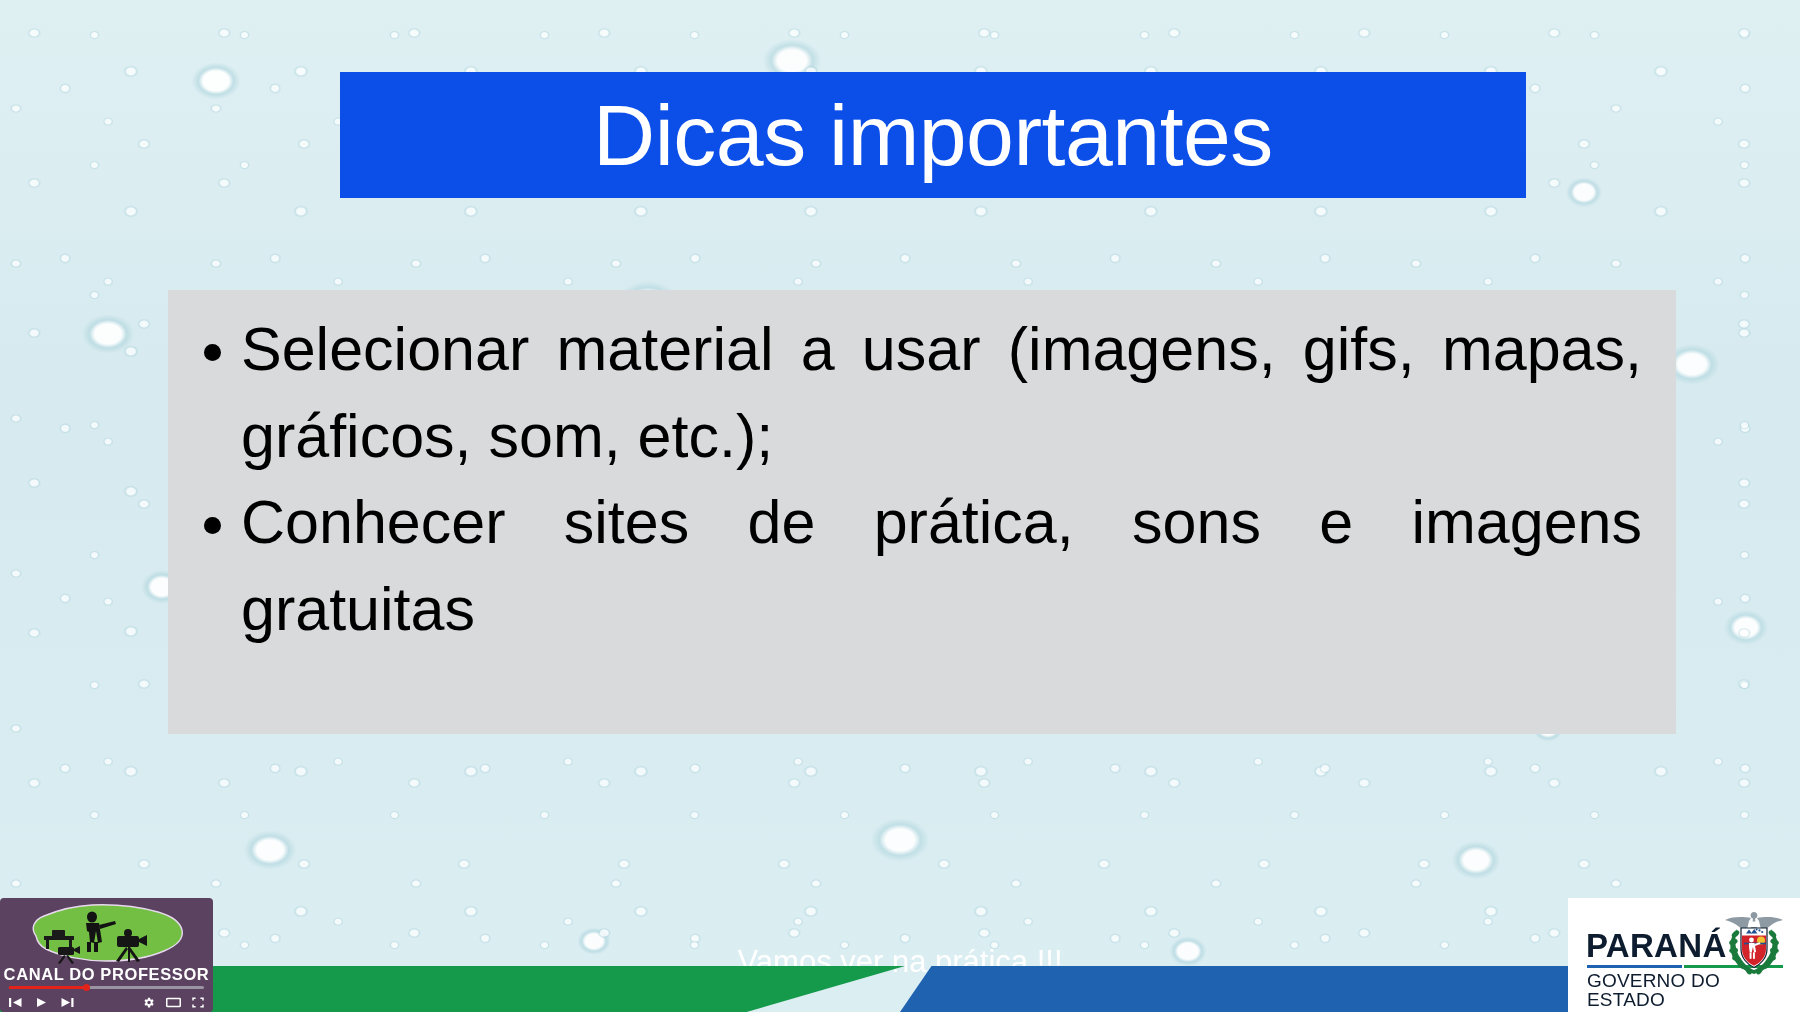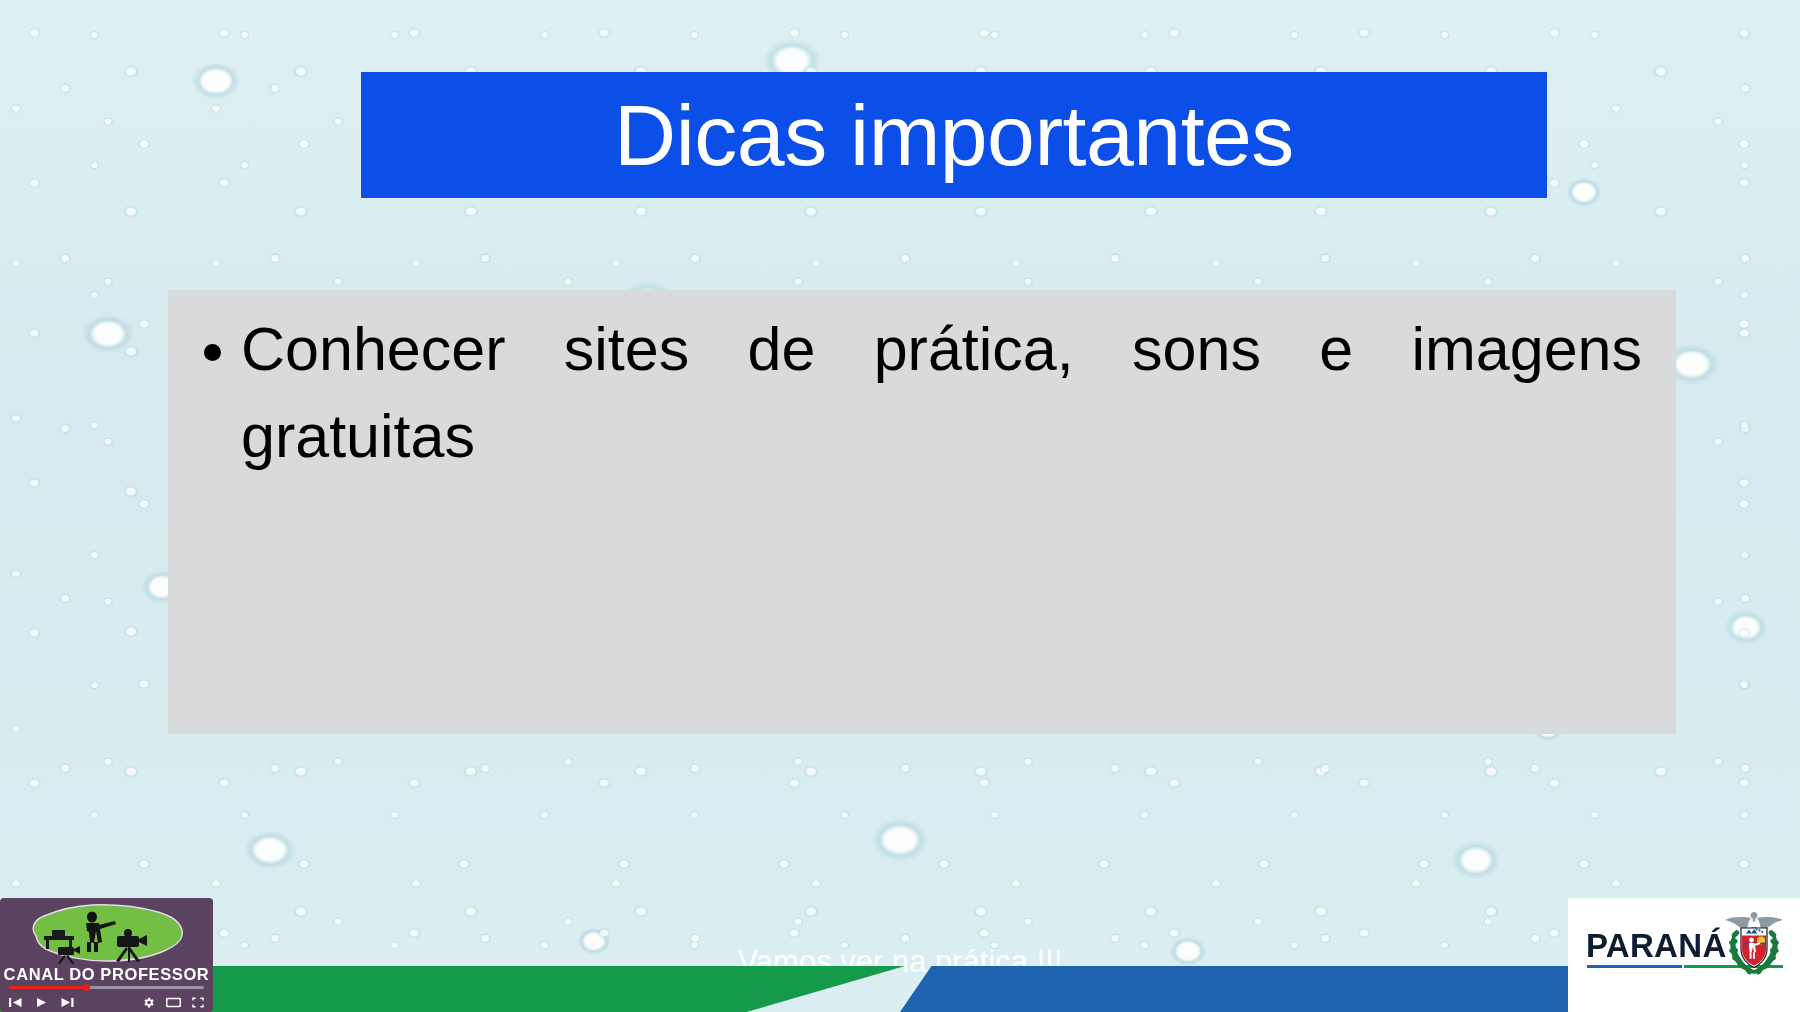--- a/index.html
+++ b/index.html
@@ -71,21 +71,20 @@
   #title-bar {
     position: absolute;
     left: 340px;
     top: 72px;
     width: 1186px;
     height: 126px;
     background: #0b4ee8;
     display: flex;
     align-items: center;
     justify-content: center;
-    margin-left: 21px;
   }
   #title-text {
     color: #ffffff;
     font-size: 86px;
     line-height: 1;
     font-weight: 400;
     letter-spacing: -0.5px;
     white-space: nowrap;
   }
 
@@ -294,20 +293,24 @@
 
   <div class="bg-base"></div>
   <div class="bg-fine"></div>
 
   <div id="title-bar">
     <div id="title-text">Dicas importantes</div>
   </div>
 
   <div id="content-box">
 
+    <div class="bullet-row">
+      <span class="bullet-dot"></span>
+      <span class="bullet-text" style="text-align: justify;">Selecionar material a usar (imagens, gifs, mapas, gráficos, som, etc.);</span>
+    </div>
 
     <div class="bullet-row">
       <span class="bullet-dot"></span>
       <span class="bullet-text" style="text-align: justify;">Conhecer sites de prática, sons e imagens gratuitas</span>
     </div>
 
   </div>
 
   <div id="caption">Vamos ver na prática !!!</div>
 
@@ -408,20 +411,21 @@
   <div id="logo-parana">
     <div id="parana-inner">
 
       <div id="parana-word">PARANÁ</div>
 
       <div id="parana-rule">
         <span id="parana-rule-blue"></span>
         <span id="parana-rule-green"></span>
       </div>
 
+      <div id="parana-sub">GOVERNO DO ESTADO</div>
 
       <div id="parana-crest">
         <svg viewBox="0 0 72 72" width="72" height="72" xmlns="http://www.w3.org/2000/svg">
 
           <g fill="#8e9aa3">
             <path d="M36 5 c-2 0-3.4 1.6-3.4 3.4 0 1.5 1 2.7 2.4 3.1 l-.4 3 h2.8 l-.4-3 c1.4-.4 2.4-1.6 2.4-3.1 C39.4 6.6 38 5 36 5 z"></path>
             <path d="M33 11 C26 10 16 9 7 13 c6 1.5 10 3.6 13 6 2.5 2 5.5 3.4 9 3.6 l2-8.6 z"></path>
             <path d="M39 11 C46 10 56 9 65 13 c-6 1.5-10 3.6-13 6 -2.5 2-5.5 3.4-9 3.6 l-2-8.6 z"></path>
             <path d="M33 20 h6 l-1 6 h-4 z"></path>
           </g>

